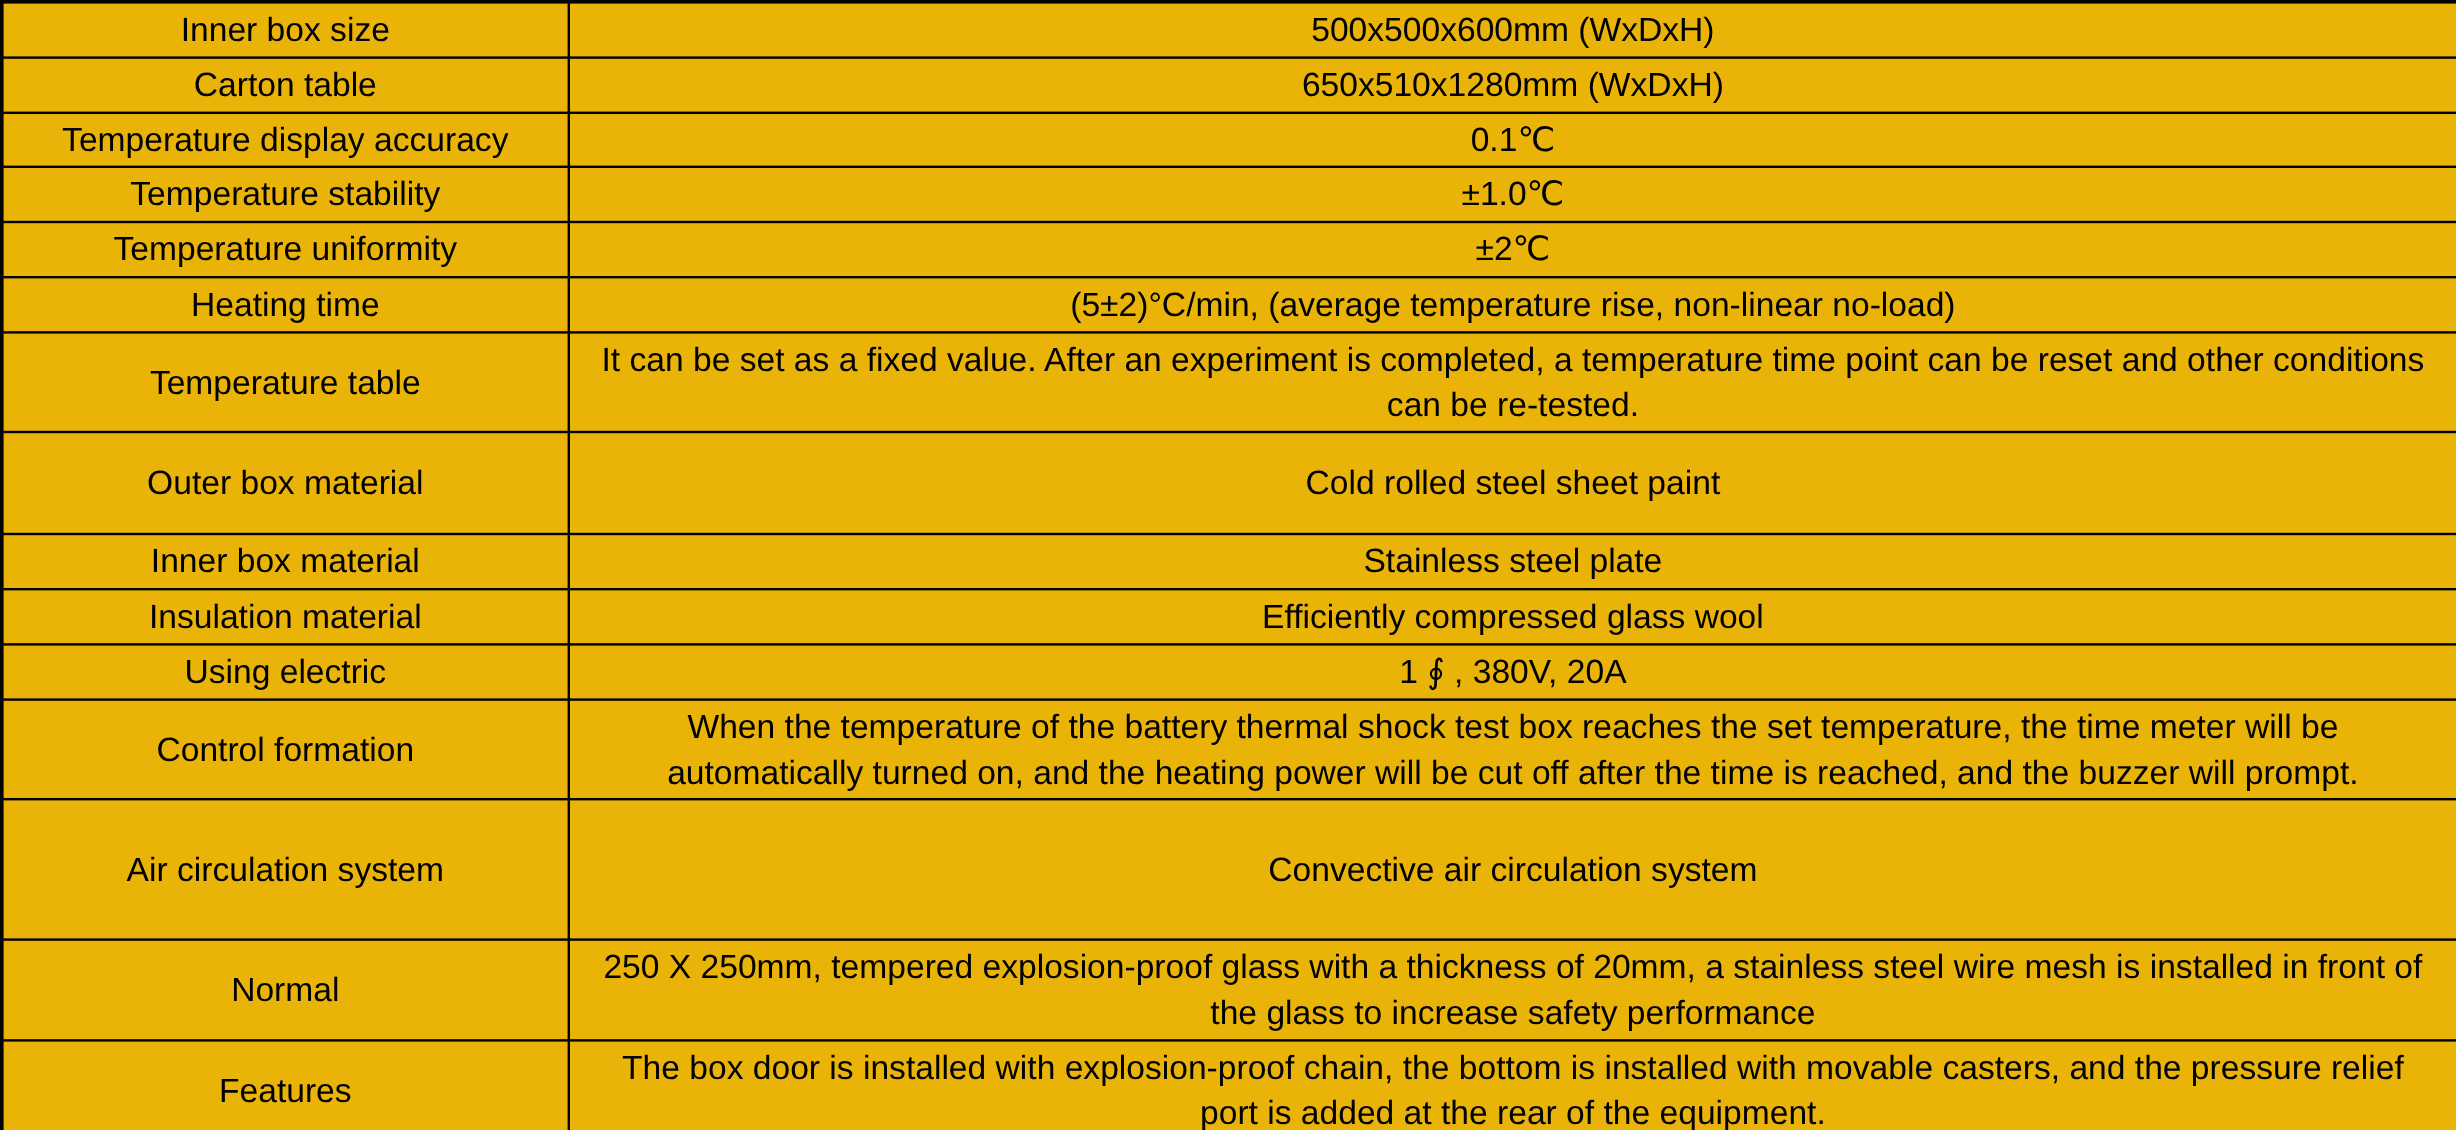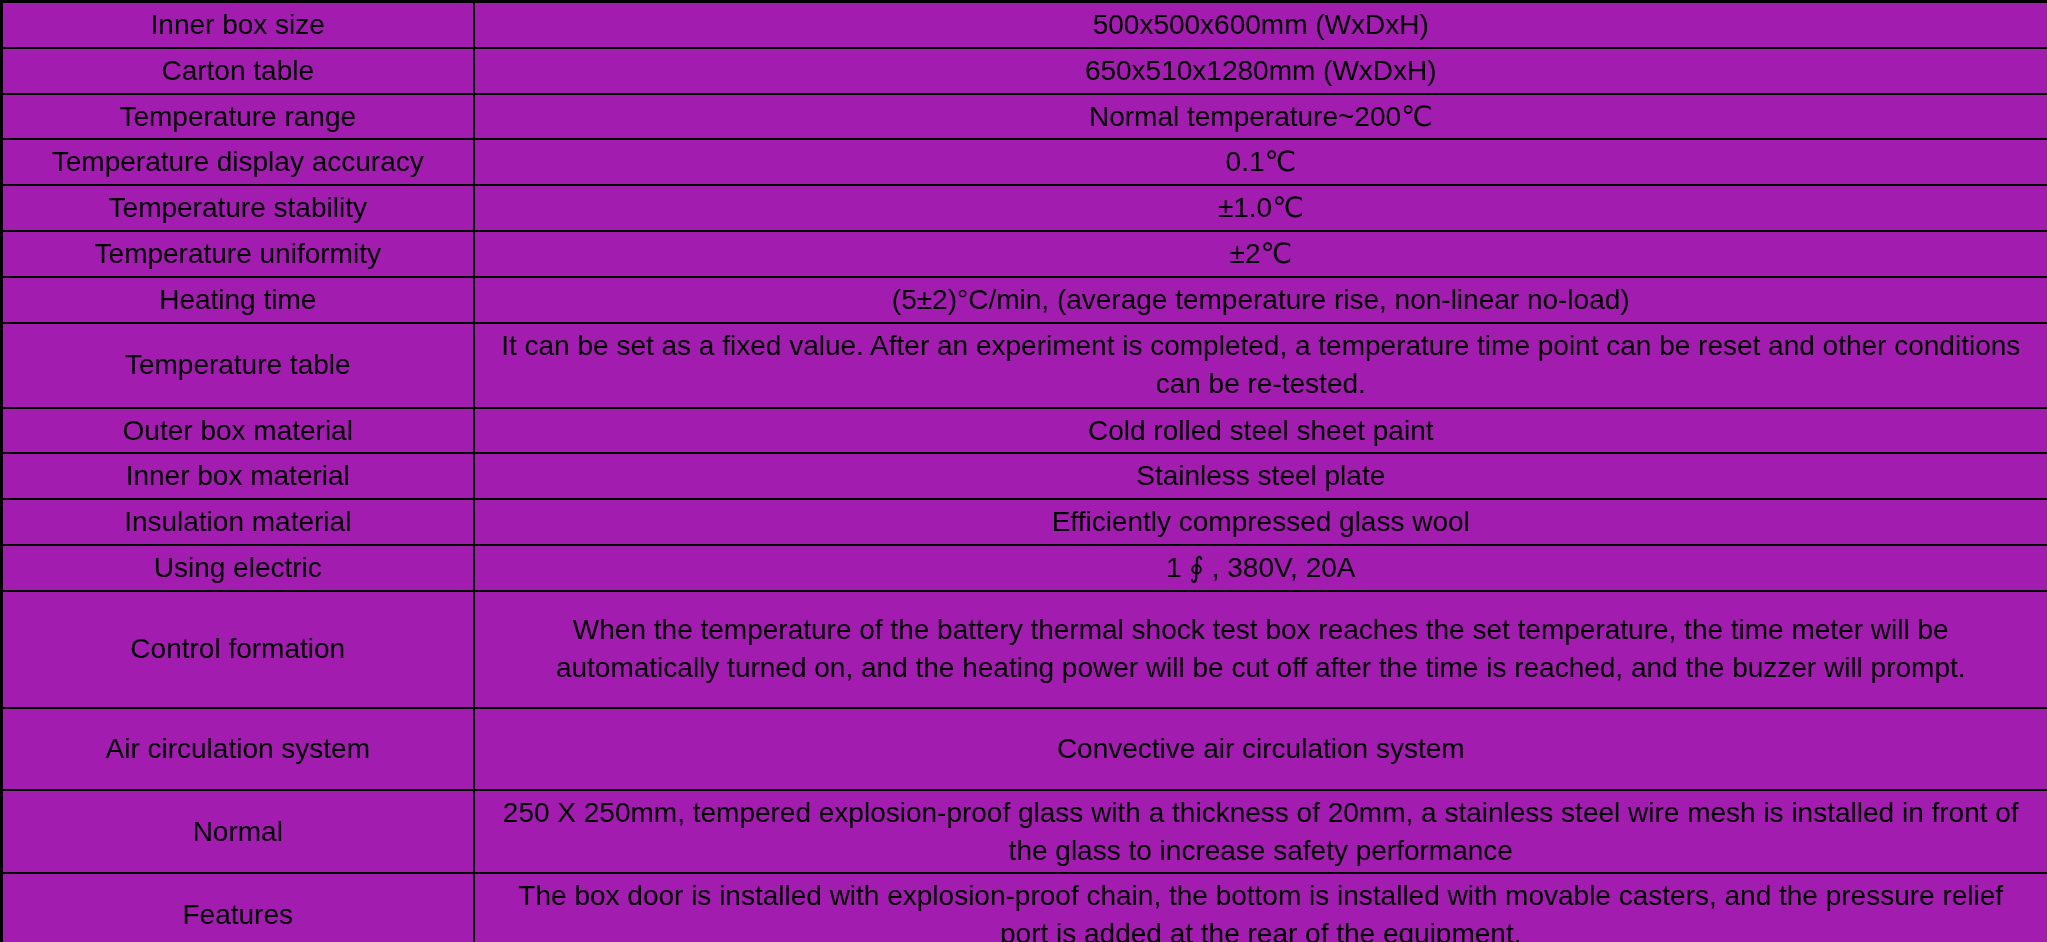--- a/index.html
+++ b/index.html
@@ -3,21 +3,21 @@
 <meta charset="utf-8">
 <style>
   html, body {
     margin: 0;
     padding: 0;
     background: #ffffff;
   }
   .page {
     width: 2047px;
     height: 942px;
-    background: #a21caf;
+    background: #eab308;
     overflow: hidden;
   }
   table.spec-table {
     width: 2047px;
     height: 942px;
     border-collapse: collapse;
     table-layout: fixed;
     font-family: "Liberation Sans", "DejaVu Sans", sans-serif;
     font-size: 28px;
     color: #000000;
@@ -57,24 +57,20 @@
       <col class="col-value">
     </colgroup>
     <tbody>
         <tr>
           <td>Inner box size</td>
           <td>500x500x600mm (WxDxH)</td>
         </tr>
         <tr>
           <td>Carton table</td>
           <td>650x510x1280mm (WxDxH)</td>
-        </tr>
-        <tr>
-          <td>Temperature range</td>
-          <td>Normal temperature~200℃</td>
         </tr>
         <tr>
           <td>Temperature display accuracy</td>
           <td>0.1℃</td>
         </tr>
         <tr>
           <td>Temperature stability</td>
           <td>±1.0℃</td>
         </tr>
         <tr>

